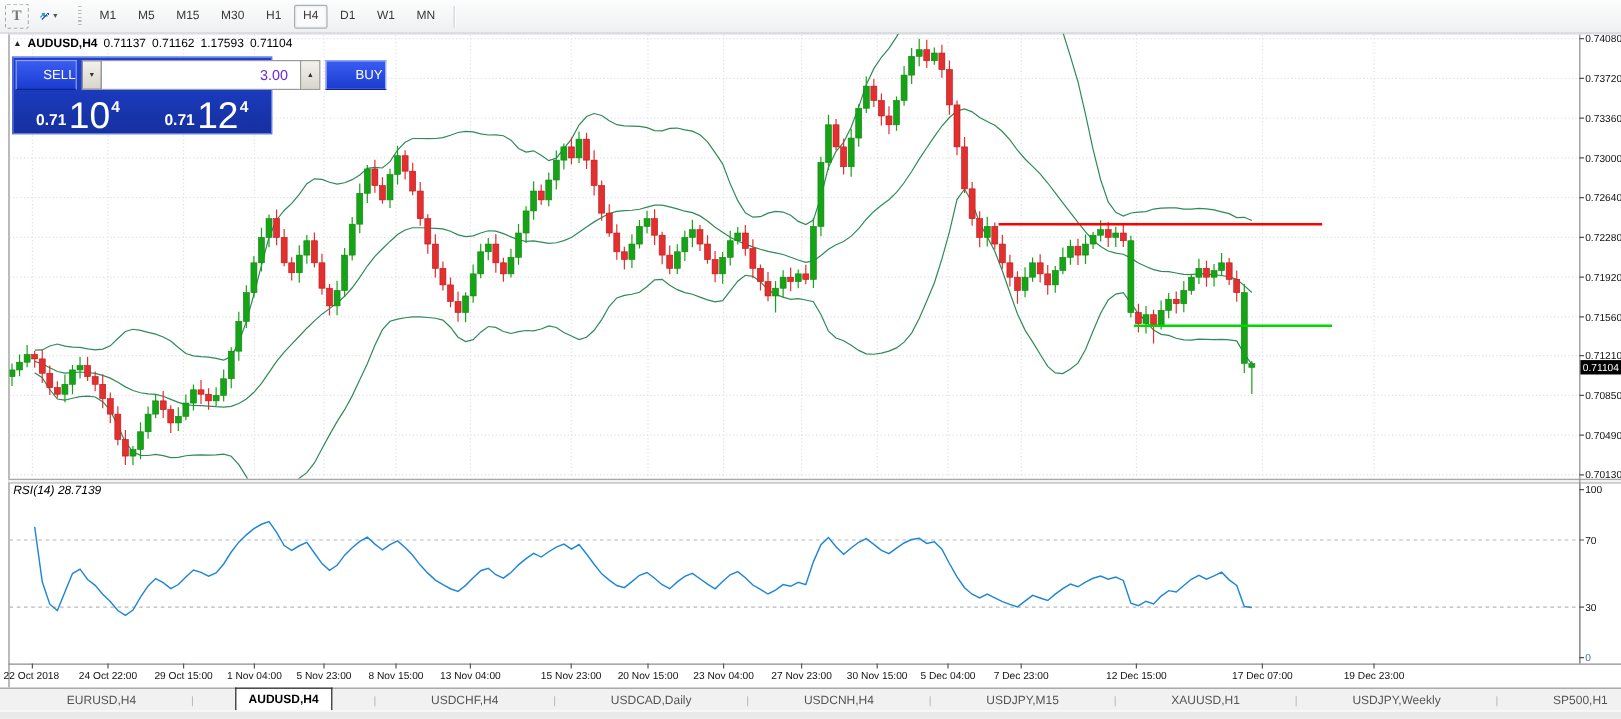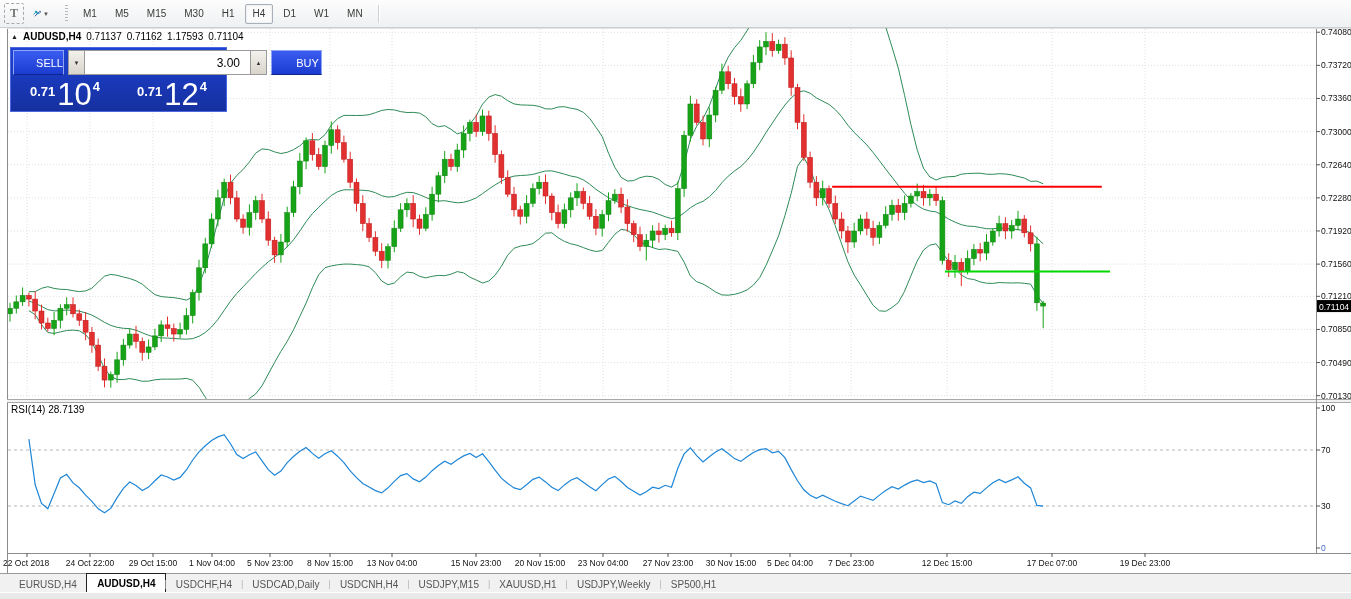--- a/index.html
+++ b/index.html
@@ -40,33 +40,33 @@
   #tp-row1{display:flex;height:25px;}
   .tp-btn{width:51px;height:25px;color:#fff;font-size:11px;
     background:linear-gradient(#3a5cf0,#1c3cd0);border:1px solid #8fa4f4;border-bottom-color:#0e2490;
     display:flex;align-items:center;justify-content:center;box-sizing:border-box;
     font-family:"Liberation Sans",sans-serif;padding-left:28px;}
   #tp-spin{flex:1;display:flex;margin:0 4px;height:25px;}
   .spin-btn{width:17px;height:25px;background:linear-gradient(#f3f1ec,#d9d5cc);
     border:1px solid #9a9a9a;box-sizing:border-box;font-size:6px;color:#333;
     display:flex;align-items:center;justify-content:center;}
   #vol-field{flex:1;height:25px;border:1px solid #9a9a9a;border-left:none;border-right:none;
-    box-sizing:border-box;text-align:right;padding:0 10px 0 0;font-size:12px;color:#000000;
+    box-sizing:border-box;text-align:right;padding:0 10px 0 0;font-size:12px;color:#6d28d9;
     font-family:"Liberation Sans",sans-serif;}
   #tp-row2{display:flex;height:36px;margin-top:1px;gap:3px;}
-  .tp-price{flex:1;display:flex;align-items:center;justify-content:center;color:#fff;cursor:pointer;}
+  .tp-price{flex:1;display:flex;align-items:flex-end;justify-content:center;color:#fff;cursor:pointer;}
   .tp-price .pp{font-size:13px;font-weight:bold;margin:0 2px 5px 0;}
   .tp-price .pb{font-size:31px;line-height:31px;font-weight:normal;}
   .tp-price .ps{font-size:13px;font-weight:bold;margin:0 0 16px 1px;}
 
-  #rsi-label{position:absolute;left:11px;top:404px;z-index:5;font-size:10px;color:#000;}
+  #rsi-label{position:absolute;left:11px;top:404px;z-index:5;font-size:10px;color:#000;font-style:italic;}
 
   
   #tabbar{position:absolute;left:0;top:573px;width:1351px;height:19px;z-index:6;
-    background:#f1f1f1;border-top:1px solid #9a9a9a;display:flex;align-items:flex-end;}
+    background:#f1f1f1;border-top:1px solid #9a9a9a;display:flex;align-items:flex-end;justify-content:space-between;}
   .tab{height:17px;padding:0 10px;font-size:10px;color:#555;display:flex;align-items:center;
     background:transparent;border:1px solid transparent;border-bottom:none;}
   .tab.active{background:#ffffff;border:1px solid #222;border-bottom:1px solid #fff;
     color:#000;font-weight:bold;height:18px;}
   .tabsep{color:#b5b5b5;font-size:9px;margin:0 -2px;align-self:center;}
   #tabspacer{width:8px;}
   #bottomstrip{position:absolute;left:0;top:592px;width:1351px;height:7px;z-index:6;
     background:#e9e9e9;border-top:1px solid #ffffff;}
 
   svg#chart-canvas{position:absolute;left:0;top:0;z-index:1;}

